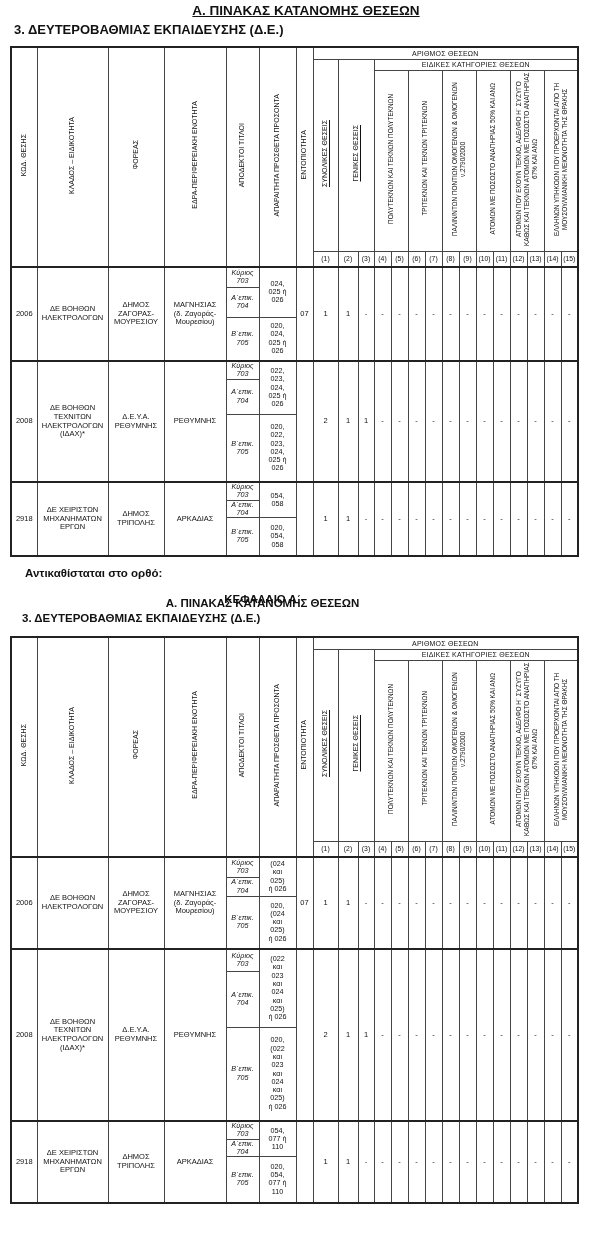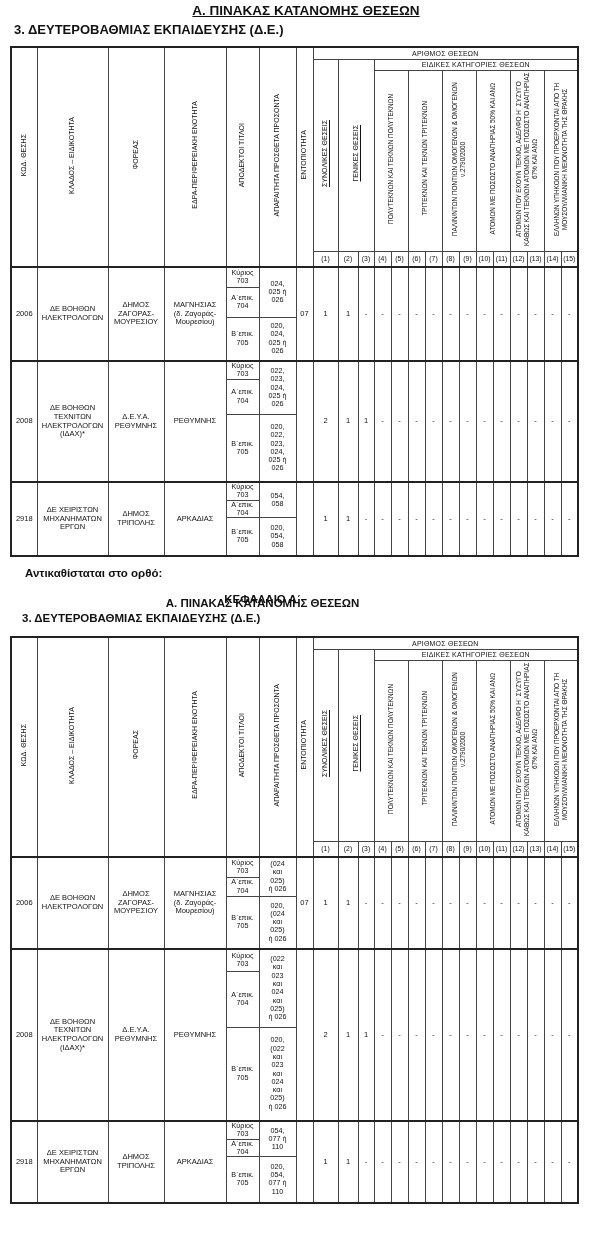--- a/index.html
+++ b/index.html
@@ -21,21 +21,21 @@
              table-layout:fixed; border:2px solid #222; background:#fff; }
   .pt th, .pt td { border:1px solid #454545; padding:0; text-align:center;
                    vertical-align:middle; font-weight:normal; overflow:hidden; }
   .bar { font-size:7px; letter-spacing:.2px; }
   .num { font-size:6.8px; }
   .vert { display:inline-block; writing-mode:vertical-rl; transform:rotate(180deg);
           font-size:7px; line-height:1.25; max-height:208px; white-space:nowrap; }
   .cat  { white-space:normal; font-size:6.4px; max-height:174px; }
   .und  { text-decoration:underline; }
   .d   { font-size:7.5px; line-height:1.15; white-space:pre-line; padding:1px; }
-  .tl  { font-size:7.2px; }
+  .tl  { font-size:7.2px;font-style:italic; }
   .pq  { font-size:7.2px; }
   .val { font-size:7.5px; }
   .rtop td { border-top:2px solid #222; }
 </style>
 </head>
 <body>
 
 <div class="sheet">
 
   <div class="hdr title1 ctr"><span>Α. ΠΙΝΑΚΑΣ ΚΑΤΑΝΟΜΗΣ ΘΕΣΕΩΝ</span></div>

